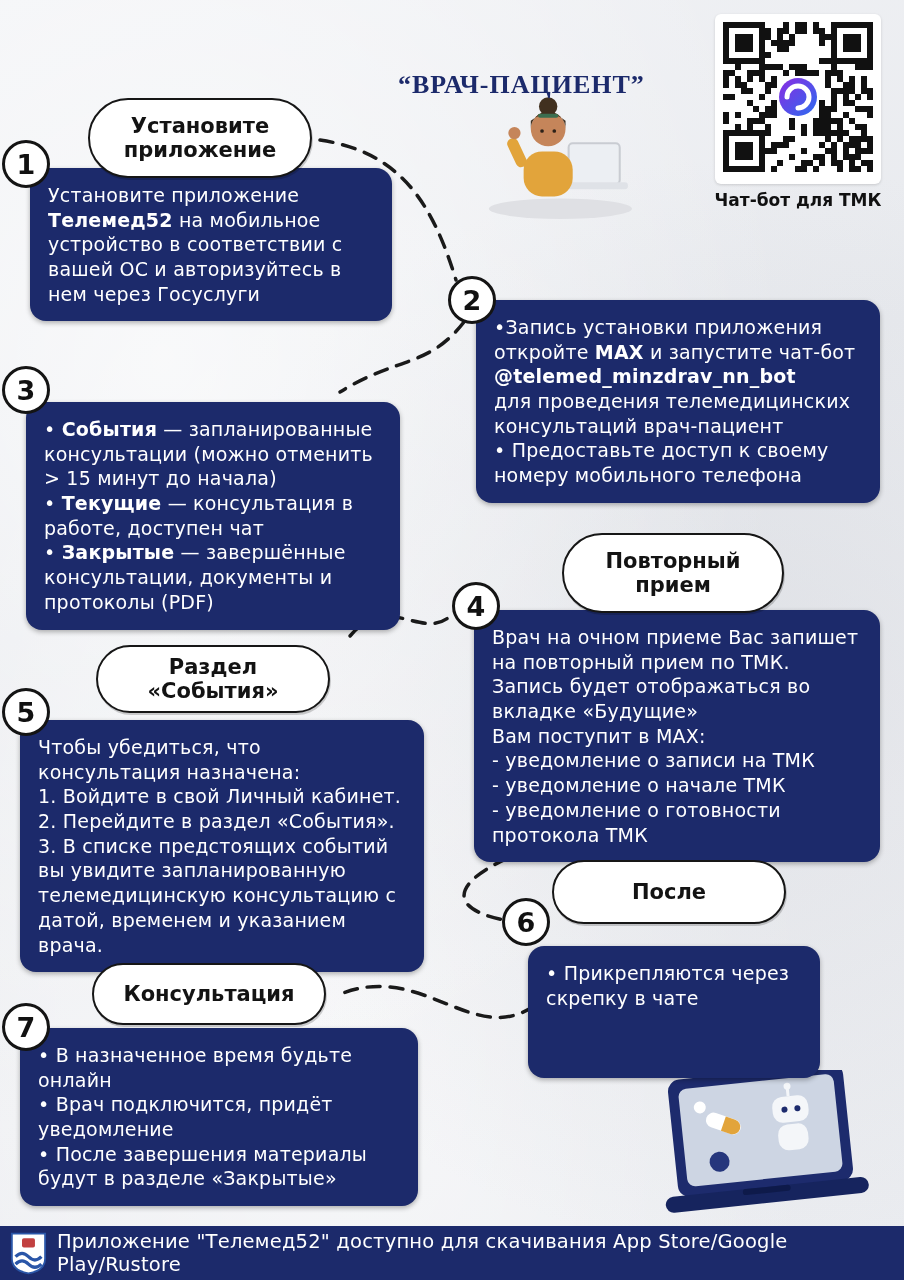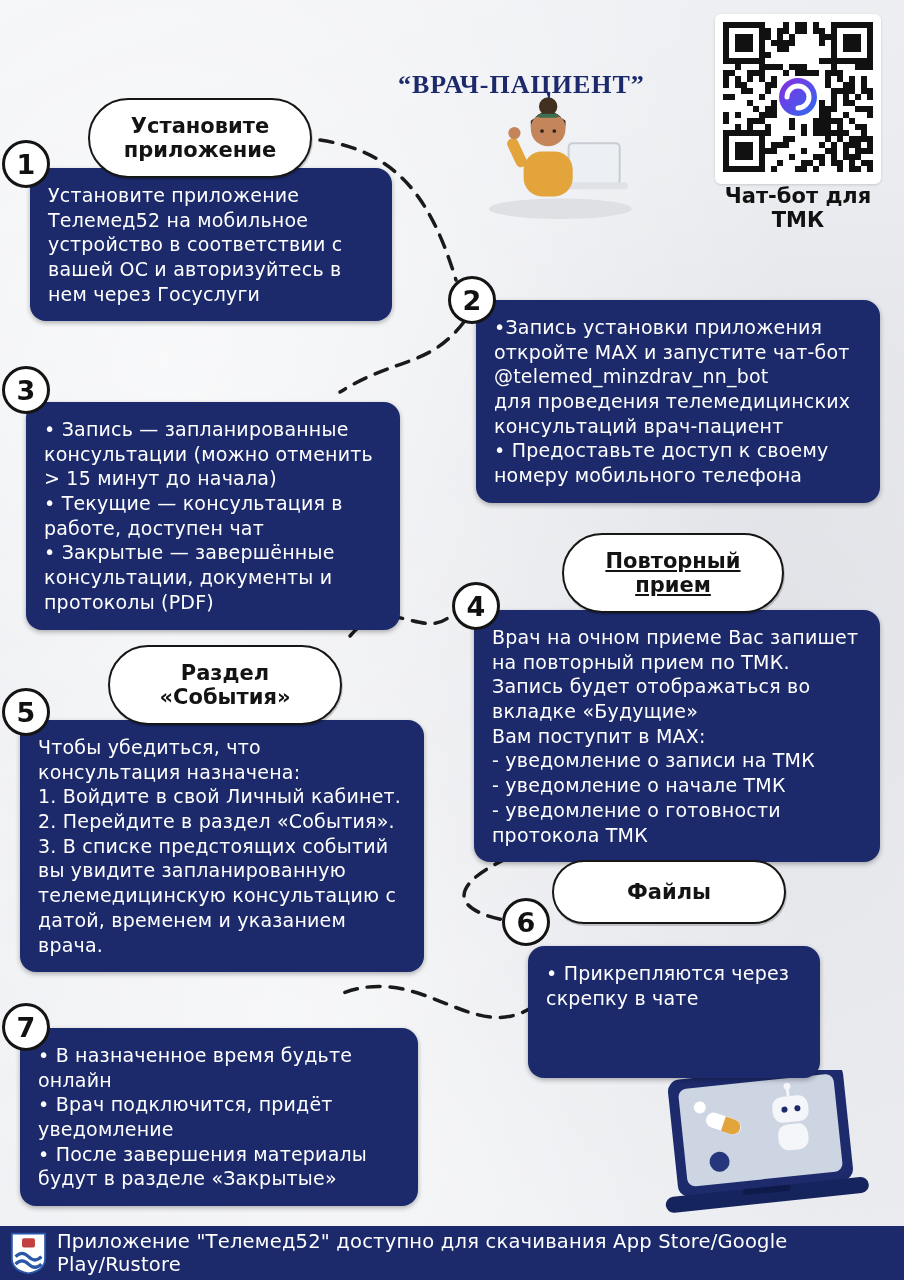--- a/index.html
+++ b/index.html
@@ -25,35 +25,35 @@
   }
   .subtitle {
     position:absolute; left:398px; top:34px;
     font-family:"Liberation Serif", serif; font-weight:700;
     font-size:26px; letter-spacing:1px; color:var(--navy, #1c2a6b);
     z-index:5;
     margin-top:36px;
   }
   .qr-block { position:absolute; left:712px; top:14px; width:172px; z-index:5; text-align:center; }
   .qr-card { background:#fff; border-radius:6px; padding:8px; display:inline-block; box-shadow:0 1px 3px rgba(0,0,0,0.15); }
-  .qr-caption { font-size:21px; font-weight:bold; color:#111; }
+  .qr-caption { margin-top:6px; font-size:17px; font-weight:bold; color:#111; }
 
   .connectors { position:absolute; inset:0; z-index:1; pointer-events:none; }
   .person-illo { position:absolute; left:486px; top:84px; z-index:1; }
   .laptop-illo { position:absolute; left:626px; top:1070px; z-index:1; }
 
   .step { position:absolute; z-index:2; }
   .card {
     background:var(--navy, #1c2a6b); color:#fff;
     border-radius:16px; padding:15px 18px;
     font-size:19px; line-height:1.3; letter-spacing:0.2px;
     white-space:pre-line;
     box-shadow:0 2px 5px rgba(0,0,0,0.3);
   }
-  .card .bold { font-weight:normal; }
+  .card .bold { font-weight:bold; }
   .bubble {
     position:absolute; background:#fff; border:2.5px solid #161616;
     border-radius:48px; display:flex; align-items:center; justify-content:center;
     text-align:center; font-weight:bold; font-size:21px; line-height:1.15;
     color:#131313; z-index:3; padding:8px 14px;
     box-shadow:1px 2px 0 rgba(0,0,0,0.18);
   }
   .badge {
     position:absolute; width:48px; height:48px; background:#fff;
     border:3px solid #141414; border-radius:50%;
@@ -67,25 +67,25 @@
 
   .s2 { left:476px; top:300px;  width:404px; }
   .s2 .bubble { left:76px;  top:-68px; width:218px; height:62px; }
   .s2 .badge  { left:-28px; top:-24px; }
 
   .s3 { left:26px;  top:402px;  width:374px; }
   .s3 .bubble { left:62px;  top:-57px; width:238px; height:62px; }
   .s3 .badge  { left:-24px; top:-36px; }
 
   .s4 { left:474px; top:610px;  width:406px; }
-  .s4 .bubble { left:88px;  top:-77px; width:222px; height:80px;text-decoration:underline; }
+  .s4 .bubble { left:88px;  top:-77px; width:222px; height:80px; }
   .s4 .badge  { left:-22px; top:-28px; }
 
   .s5 { left:20px;  top:720px;  width:404px; }
-  .s5 .bubble { left:88px;  top:-75px; width:234px; height:80px; }
+  .s5 .bubble { left:76px;  top:-75px; width:234px; height:68px; }
   .s5 .badge  { left:-18px; top:-32px; }
 
   .s6 { left:528px; top:928px;  width:292px; }
   .s6 .card { min-height:132px;margin-top:18px; }
   .s6 .bubble { left:24px;  top:-68px; width:234px; height:64px; }
   .s6 .badge  { left:-26px; top:-30px; }
 
   .s7 { left:20px;  top:1028px; width:398px; }
   .s7 .bubble { left:72px;  top:-65px; width:234px; height:62px; }
   .s7 .badge  { left:-18px; top:-25px; }
@@ -356,21 +356,21 @@
   <section class="step s2">
     <div class="badge">2</div>
     <div class="card"><span>•Запись установки приложения откройте </span><span class="bold">MAX</span><span> и запустите чат-бот
 </span><span class="bold">@telemed_minzdrav_nn_bot</span><span>
 для проведения телемедицинских консультаций врач-пациент
 • Предоставьте доступ к своему номеру мобильного телефона</span></div>
   </section>
 
   <section class="step s3">
     <div class="badge">3</div>
-    <div class="card"><span>• </span><span class="bold">Запись</span><span> — запланированные консультации (можно отменить &gt; 15 минут до начала)
+    <div class="card"><span>• </span><span class="bold">События</span><span> — запланированные консультации (можно отменить &gt; 15 минут до начала)
 • </span><span class="bold">Текущие</span><span> — консультация в работе, доступен чат
 • </span><span class="bold">Закрытые</span><span> — завершённые консультации, документы и протоколы (PDF)</span></div>
   </section>
 
   <section class="step s4">
     <div class="badge">4</div>
     <div class="bubble">Повторный прием</div>
     <div class="card"><span>Врач на очном приеме Вас запишет на повторный прием по ТМК.
 Запись будет отображаться во вкладке «Будущие»
 Вам поступит в MAX:
@@ -383,26 +383,27 @@
     <div class="badge">5</div>
     <div class="bubble">Раздел «События»</div>
     <div class="card"><span>Чтобы убедиться, что консультация назначена:
 1. Войдите в свой Личный кабинет.
 2. Перейдите в раздел «События».
 3. В списке предстоящих событий вы увидите запланированную телемедицинскую консультацию с датой, временем и указанием врача.</span></div>
   </section>
 
   <section class="step s6">
     <div class="badge">6</div>
-    <div class="bubble">Файлы</div>
+    <div class="bubble">После</div>
     <div class="card"><span>• Прикрепляются через скрепку в чате</span></div>
   </section>
 
   <section class="step s7">
     <div class="badge">7</div>
+    <div class="bubble">Консультация</div>
     <div class="card"><span>• В назначенное время будьте онлайн
 • Врач подключится, придёт уведомление
 • После завершения материалы будут в разделе «Закрытые»</span></div>
   </section>
 
   <svg class="laptop-illo" viewBox="0 0 256 150" width="256" height="150">
     <g transform="rotate(-6 128 75)">
       <rect x="48" y="2" width="176" height="118" rx="12" fill="#1d2b6d"></rect>
       <rect x="58" y="12" width="156" height="98" rx="8" fill="#cdd5e3"></rect>
       <circle cx="78" cy="32" r="6" fill="#ffffff"></circle>

